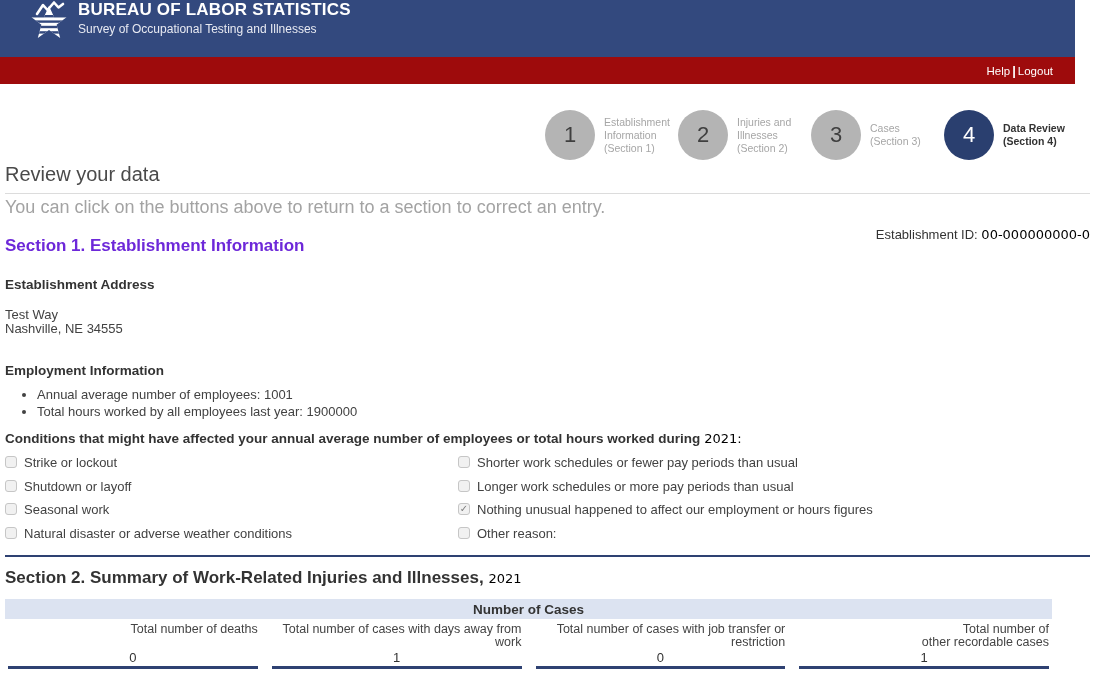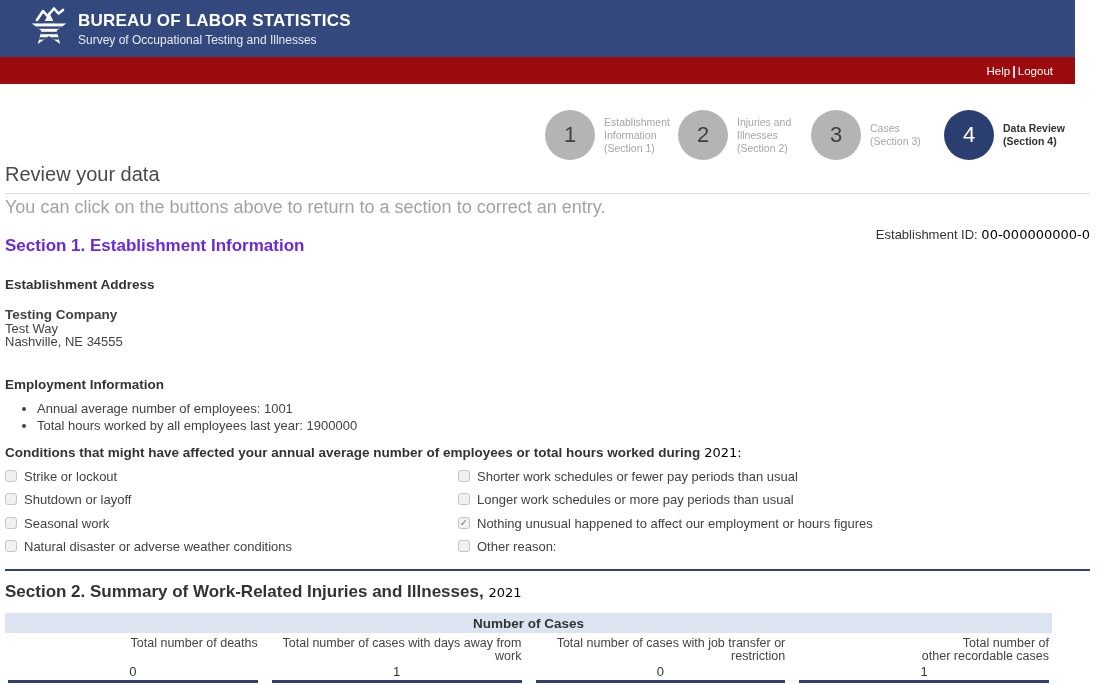--- a/index.html
+++ b/index.html
@@ -1,21 +1,21 @@
 <!DOCTYPE html>
 <html><head>
 <meta charset="utf-8">
 <style>
   * { margin:0; padding:0; box-sizing:border-box; }
   html,body { width:1120px; height:685px; overflow:hidden; background:#fff;
     font-family:"Liberation Sans", sans-serif; color:#424242; }
   .page { position:relative; width:1120px; height:685px; }
 
   
-  .navy-bar { width:1075px; height:57px; background:#33497e; display:flex; align-items:center; }
+  .navy-bar { width:1075px; height:57px; background:#33497e; display:flex; }
   .logo { margin-left:26px; width:46px; height:46px; flex:0 0 auto; }
   .header-text { margin-left:6px; }
   .header-title { color:#fff; font-weight:bold; font-size:17px; letter-spacing:.2px; }
   .header-subtitle { color:#e8eaf2; font-size:12px; margin-top:2px; }
   .red-bar { width:1075px; height:27px; background:#9e0b0c; display:flex; align-items:center;
     justify-content:flex-end; padding-right:22px; gap:2px; }
   .nav-link { color:#fff; font-size:11.5px; text-decoration:none; cursor:pointer; }
   .nav-sep { color:#fff; font-size:13px; font-weight:bold; }
 
   
@@ -149,21 +149,20 @@
     <div class="s1-row">
       <h2>Section 1. Establishment Information</h2>
       <div class="estab-id">
         <span>Establishment ID:</span>
         <span class="alt-font">00-000000000-0</span>
       </div>
     </div>
 
     <div class="sub-head addr-head">Establishment Address</div>
     <div class="addr-block">
-      <div class="company">Testing Company</div>
       <div>Test Way</div>
       <div>Nashville, NE 34555</div>
     </div>
 
     <div class="sub-head emp-head">Employment Information</div>
     <ul class="emp-list" id="emp-list">
         <li>Annual average number of employees: 1001</li>
         <li>Total hours worked by all employees last year: 1900000</li>
       </ul>
 

